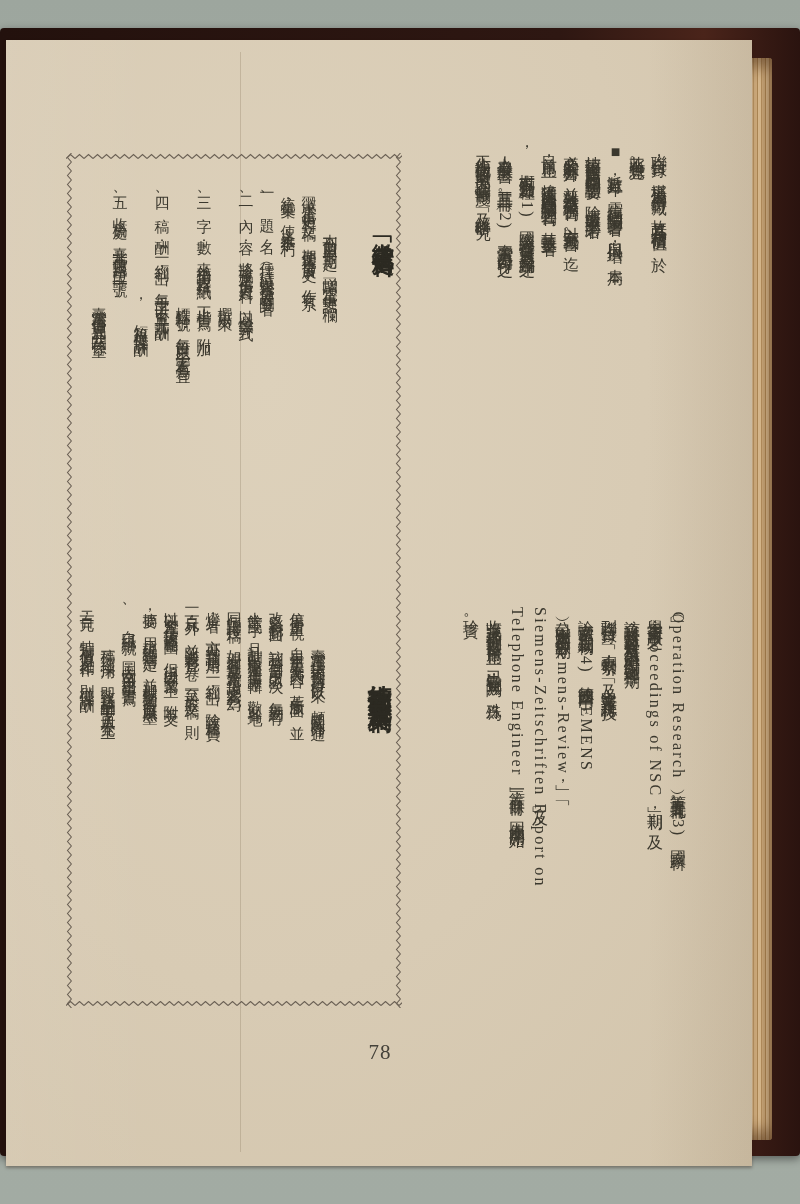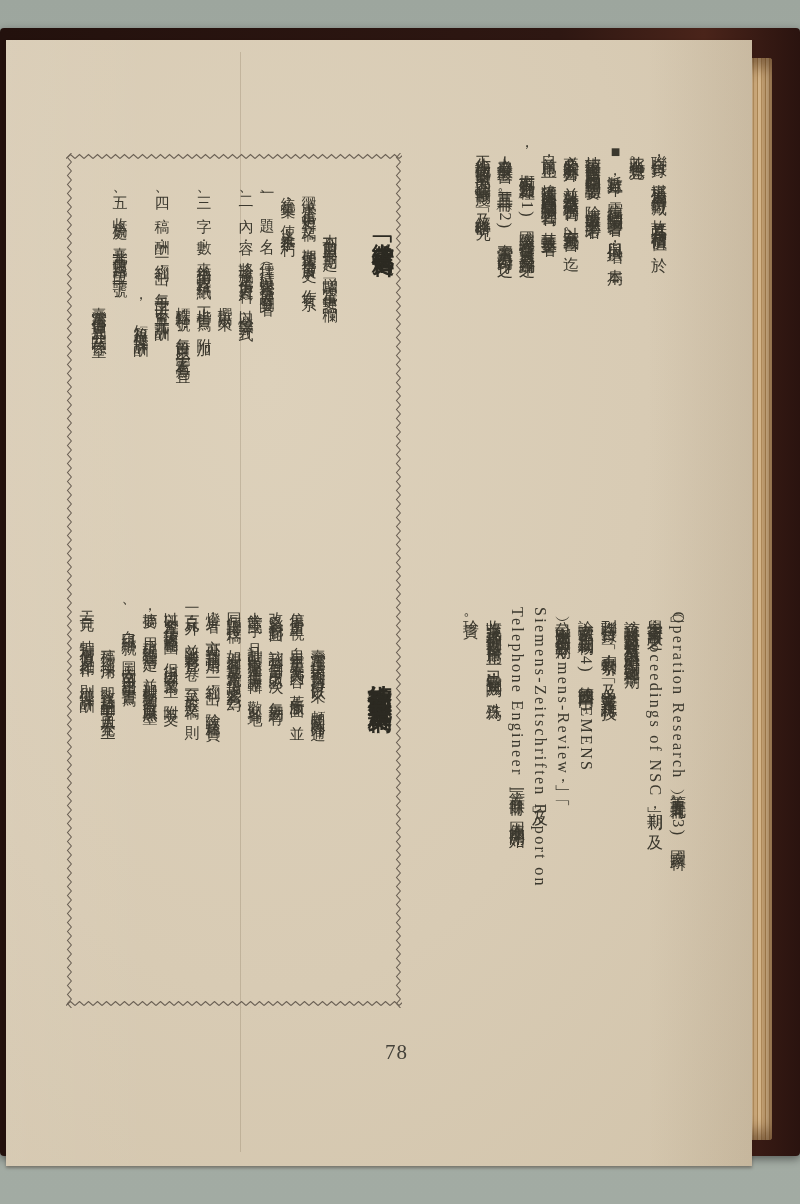--- a/index.html
+++ b/index.html
@@ -60,21 +60,21 @@
   }
   .title-a{top:72px;right:4px;font-size:22px;letter-spacing:2px;}
   .title-b{top:512px;right:6px;font-size:24px;letter-spacing:2.2px;}
   .nbody{position:absolute;font-size:15px;}
   .nbody .col{line-height:21px;letter-spacing:3.3px;}
   .body-a{top:32px;right:62px;height:404px;}
   .body-b{top:447px;right:74px;height:404px;}
 
   .folio{
     position:absolute;left:346px;top:1000px;width:56px;
-    text-align:right;font-size:21px;color:#45423a;letter-spacing:1px;
+    text-align:center;font-size:21px;color:#45423a;letter-spacing:1px;
     font-family:"Liberation Serif","DejaVu Serif",serif;
   }
 </style>
 </head>
 <body>
 
 <div class="scene">
 
   <div class="cover"></div>
   <div class="fore-edge"></div>

